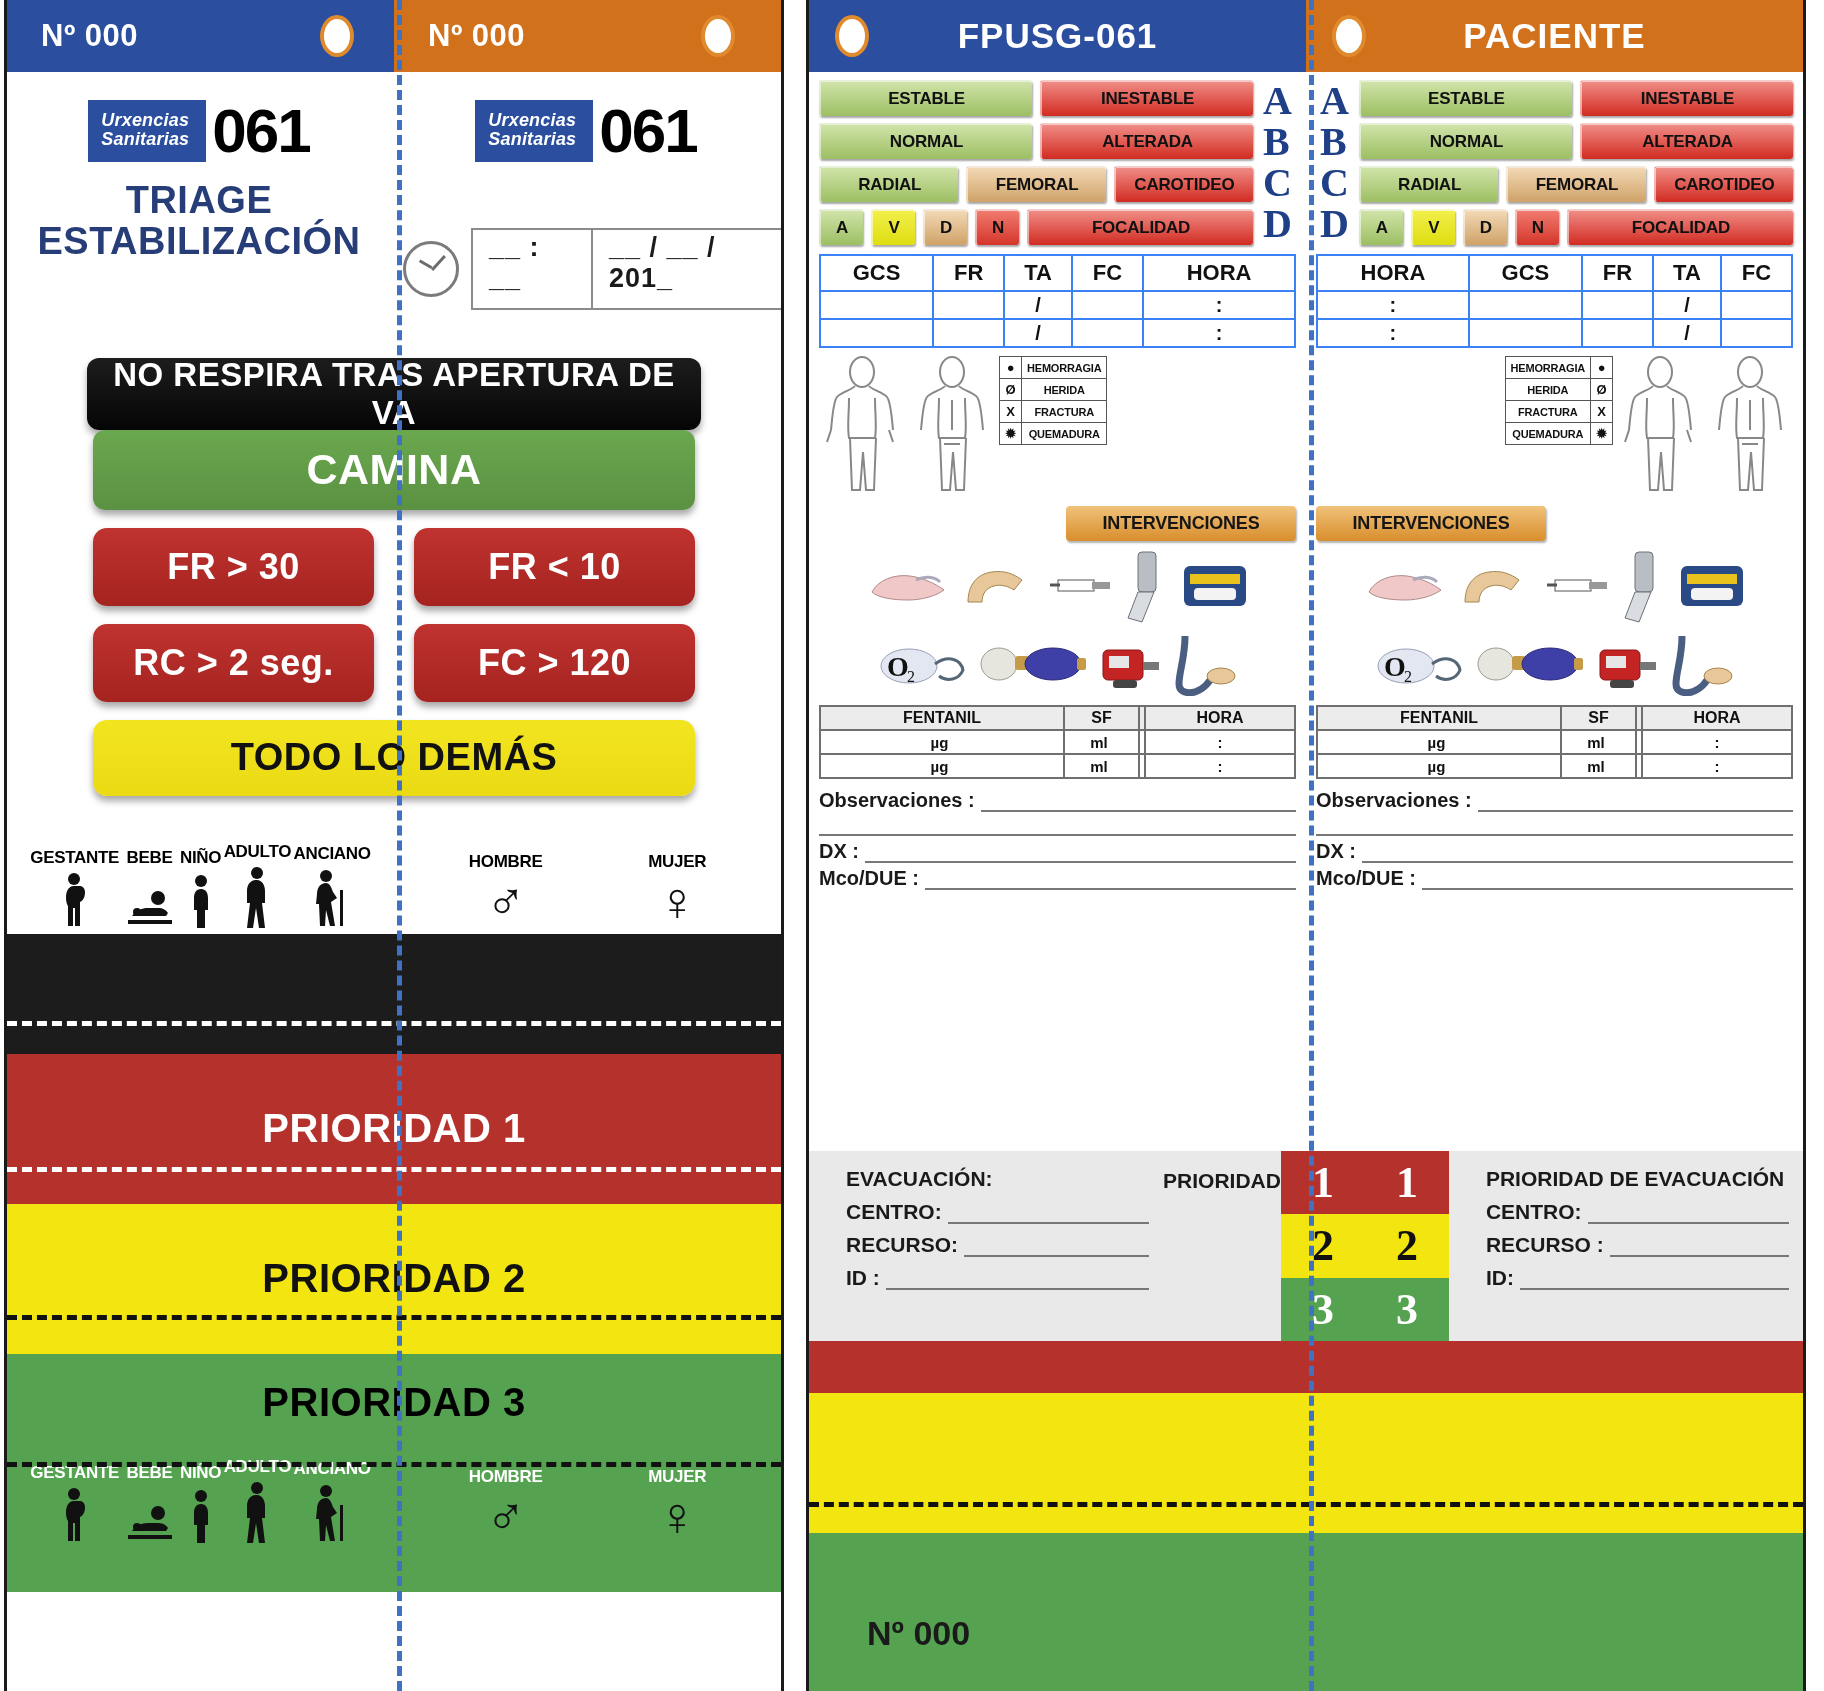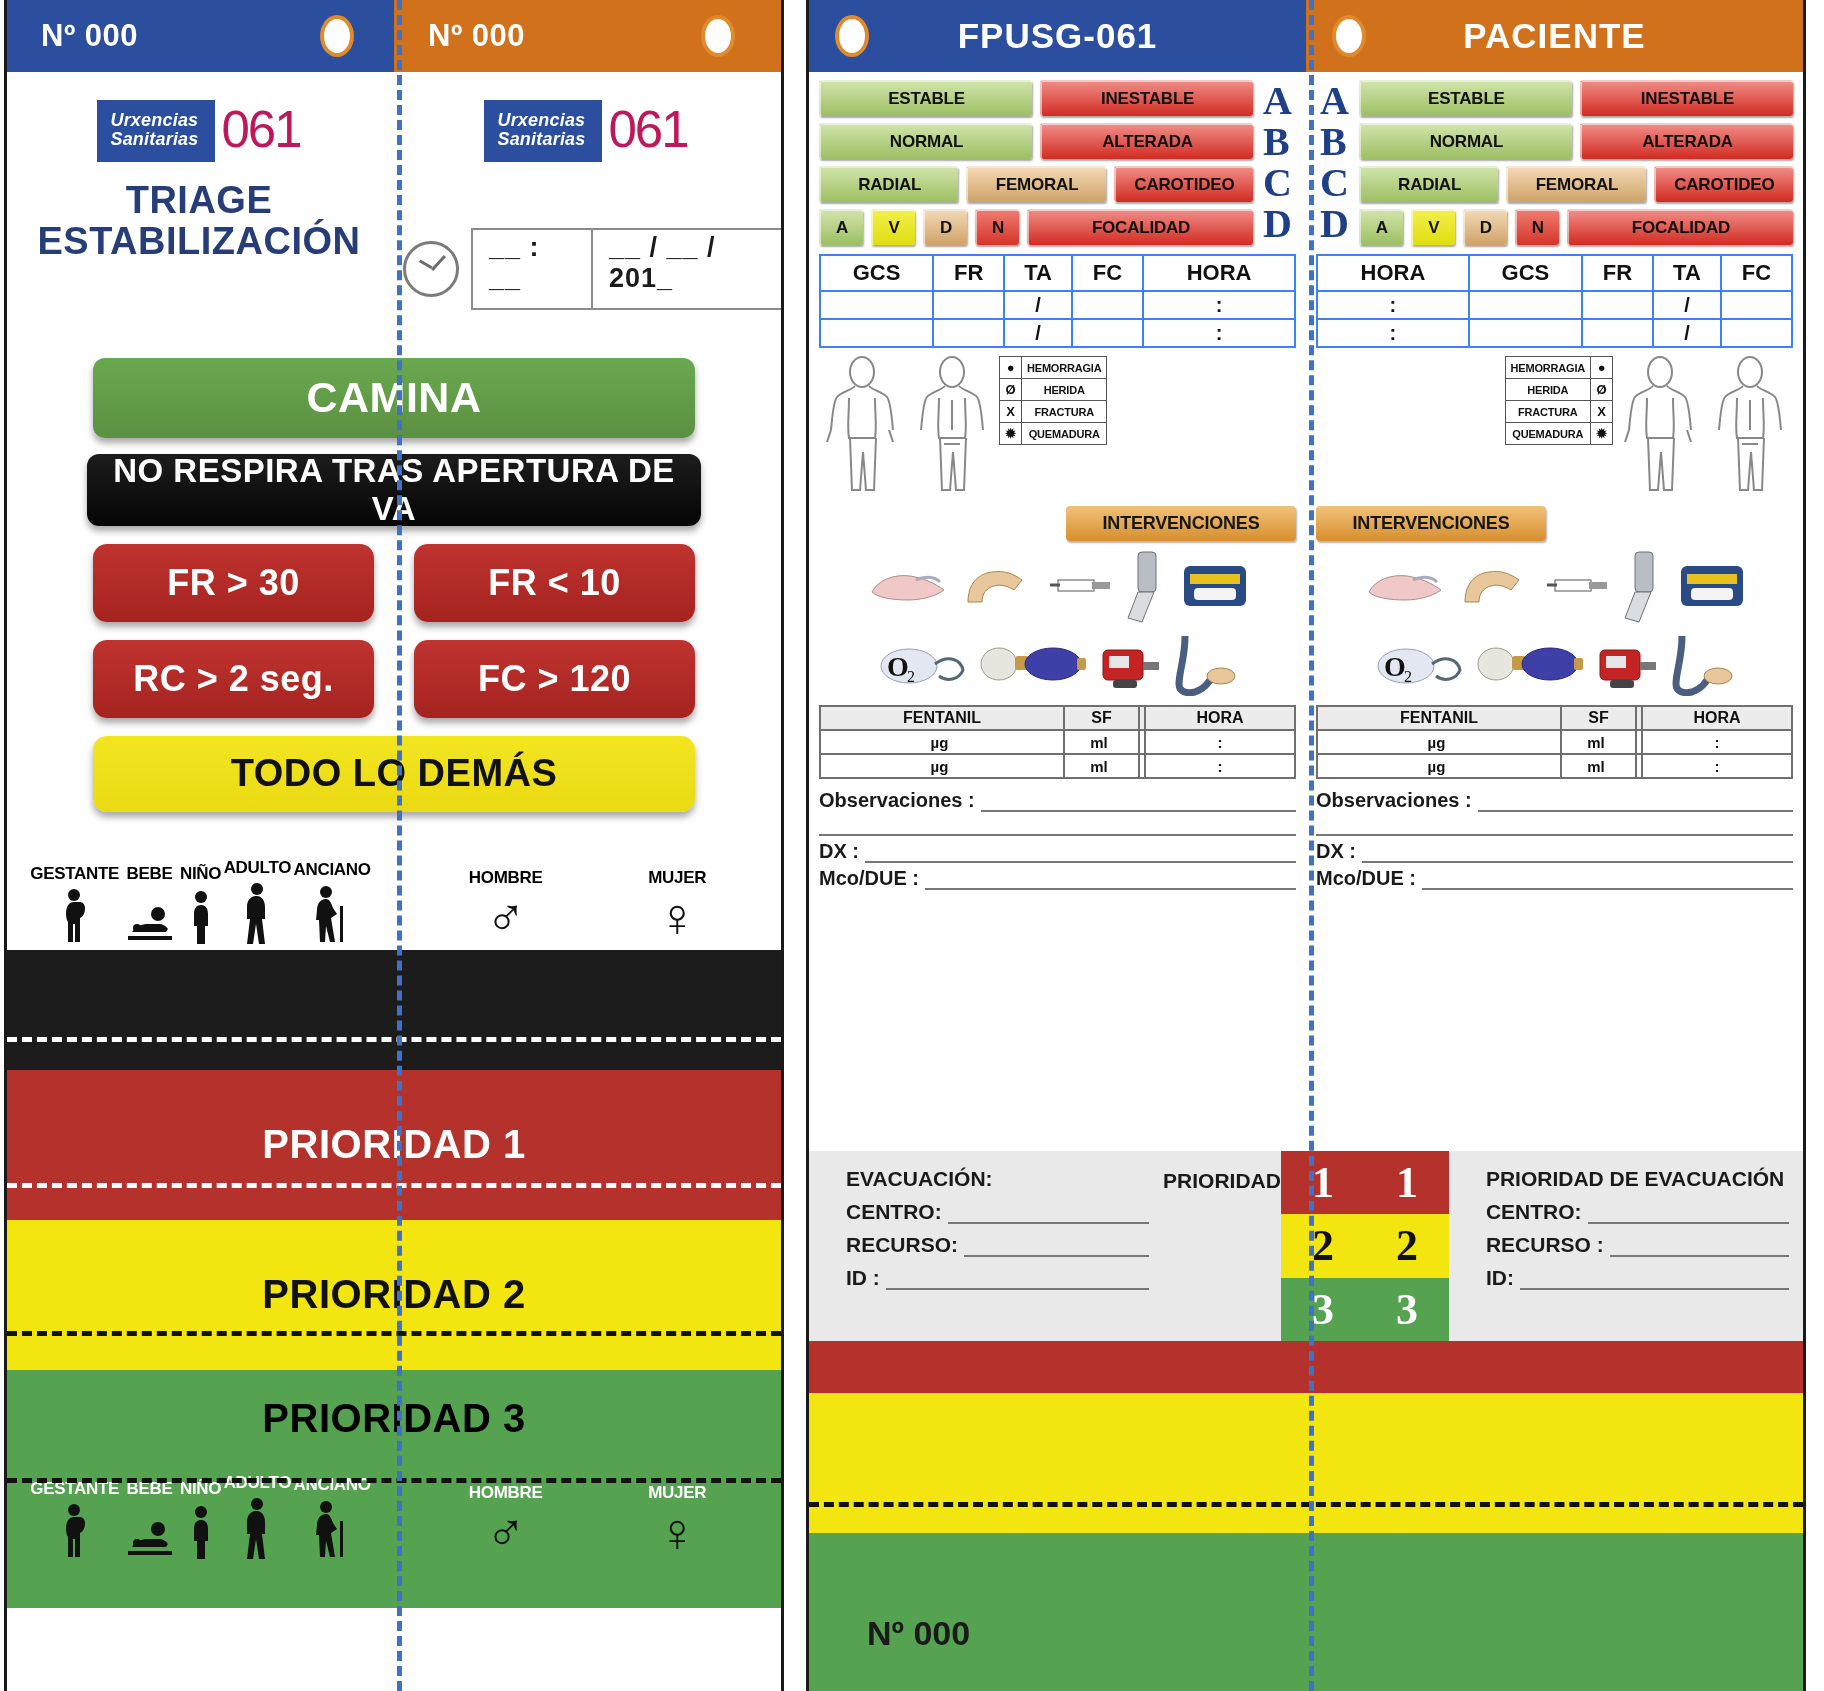--- a/index.html
+++ b/index.html
@@ -40,21 +40,21 @@
     background:#ffffff; border:4px solid #e08a2e;
   }
 
   
   .logo-row { display:flex; align-items:center; justify-content:center; gap:6px; margin-top:28px; }
   .logo-box {
     background:#2b4f9e; color:#fff; padding:11px 13px 13px; line-height:1.05;
     font-size:18px; font-weight:700; font-style:italic; letter-spacing:.2px;
     width:118px;
   }
-  .logo-061 { color:#be185d; font-size:51px; font-weight:400; line-height:.88; letter-spacing:-2px; }
+  .logo-061 { color:#000000; font-size:62px; font-weight:700; line-height:.88; letter-spacing:-2px; }
   .triage-title {
     text-align:center; color:#263d78; font-weight:700; line-height:1.08;
     font-size:38px; margin-top:18px; letter-spacing:.5px;
   }
 
   
   .timebox { display:flex; align-items:center; gap:12px; margin-top:66px; padding-left:12px; }
   .clock {
     width:56px; height:56px; border-radius:50%; border:3px solid #7b7b7b;
     position:relative; background:#fff; flex:none;
@@ -262,22 +262,22 @@
           <div class="clock"></div>
           <div class="fieldbox">
             <div class="fieldcell" style="width:120px">__ : __</div>
             <div class="fieldcell" style="width:190px">__ / __ / 201_</div>
           </div>
         </div>
       </div>
     </div>
 
     <div class="pills">
+      <div class="pill pill-black">NO RESPIRA TRAS APERTURA DE VA</div>
       <div class="pill pill-green">CAMINA</div>
-      <div class="pill pill-black">NO RESPIRA TRAS APERTURA DE VA</div>
       <div class="pill-row">
         <div class="pill pill-red">FR  &gt; 30</div>
         <div class="pill pill-red">FR &lt; 10</div>
       </div>
       <div class="pill-row">
         <div class="pill pill-red">RC  &gt; 2 seg.</div>
         <div class="pill pill-red">FC &gt; 120</div>
       </div>
       <div class="pill pill-yellow">TODO LO DEMÁS</div>
     </div>

